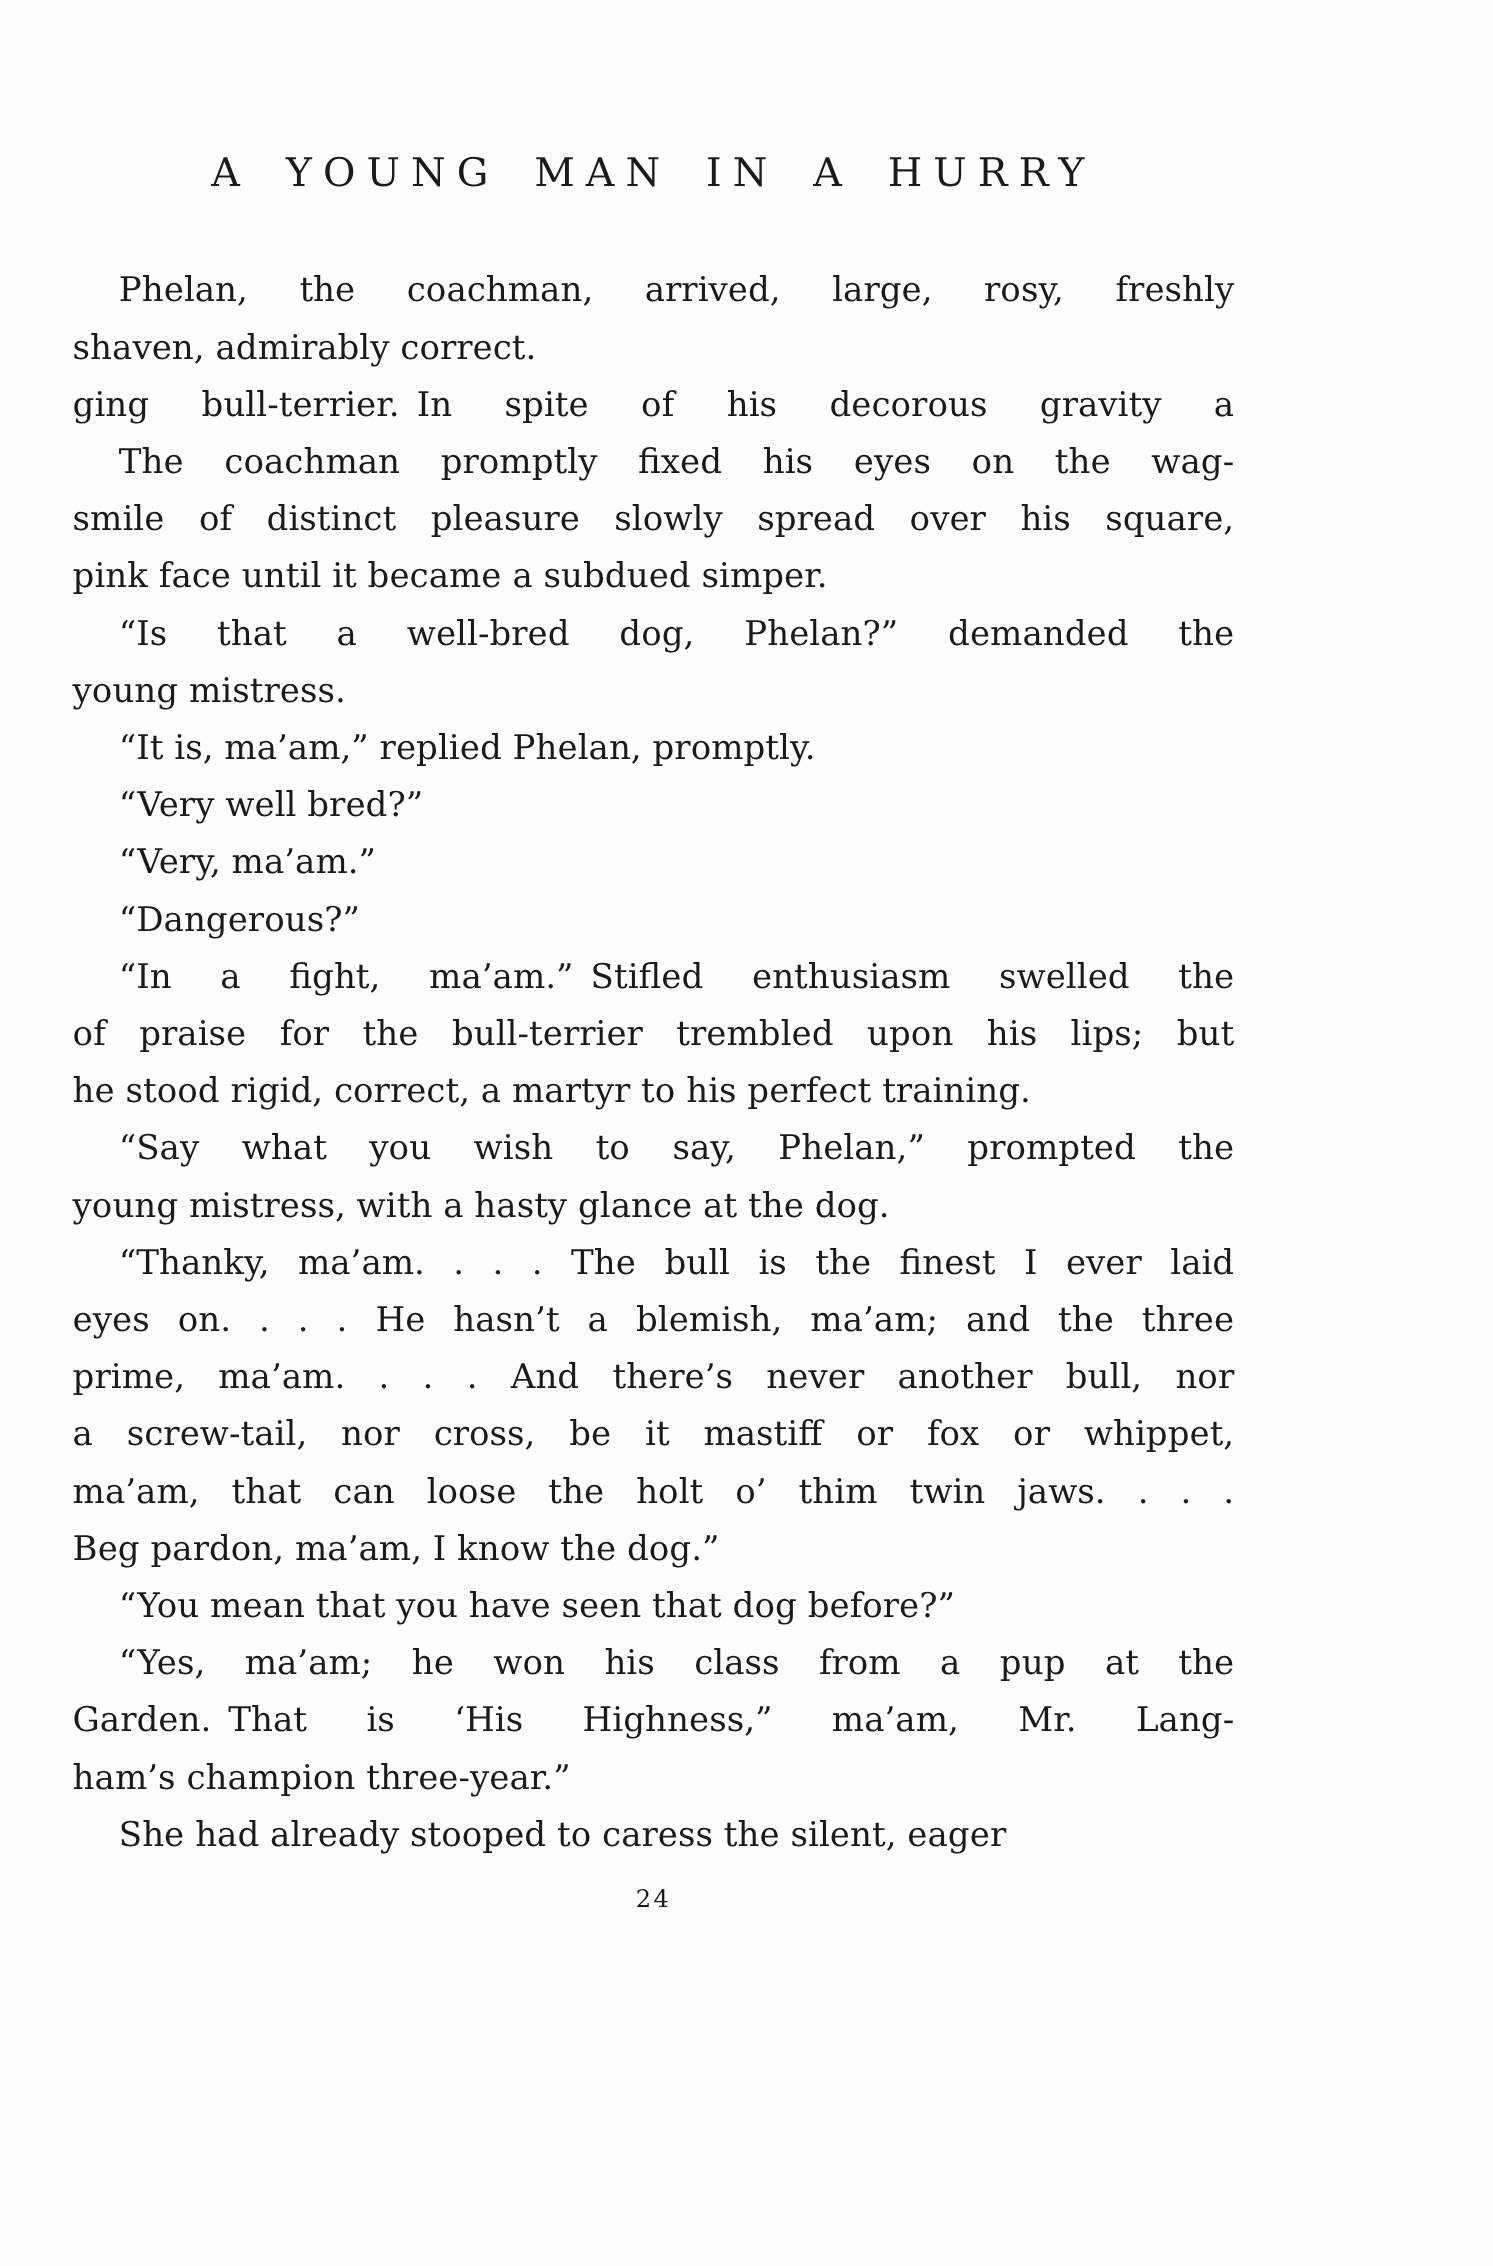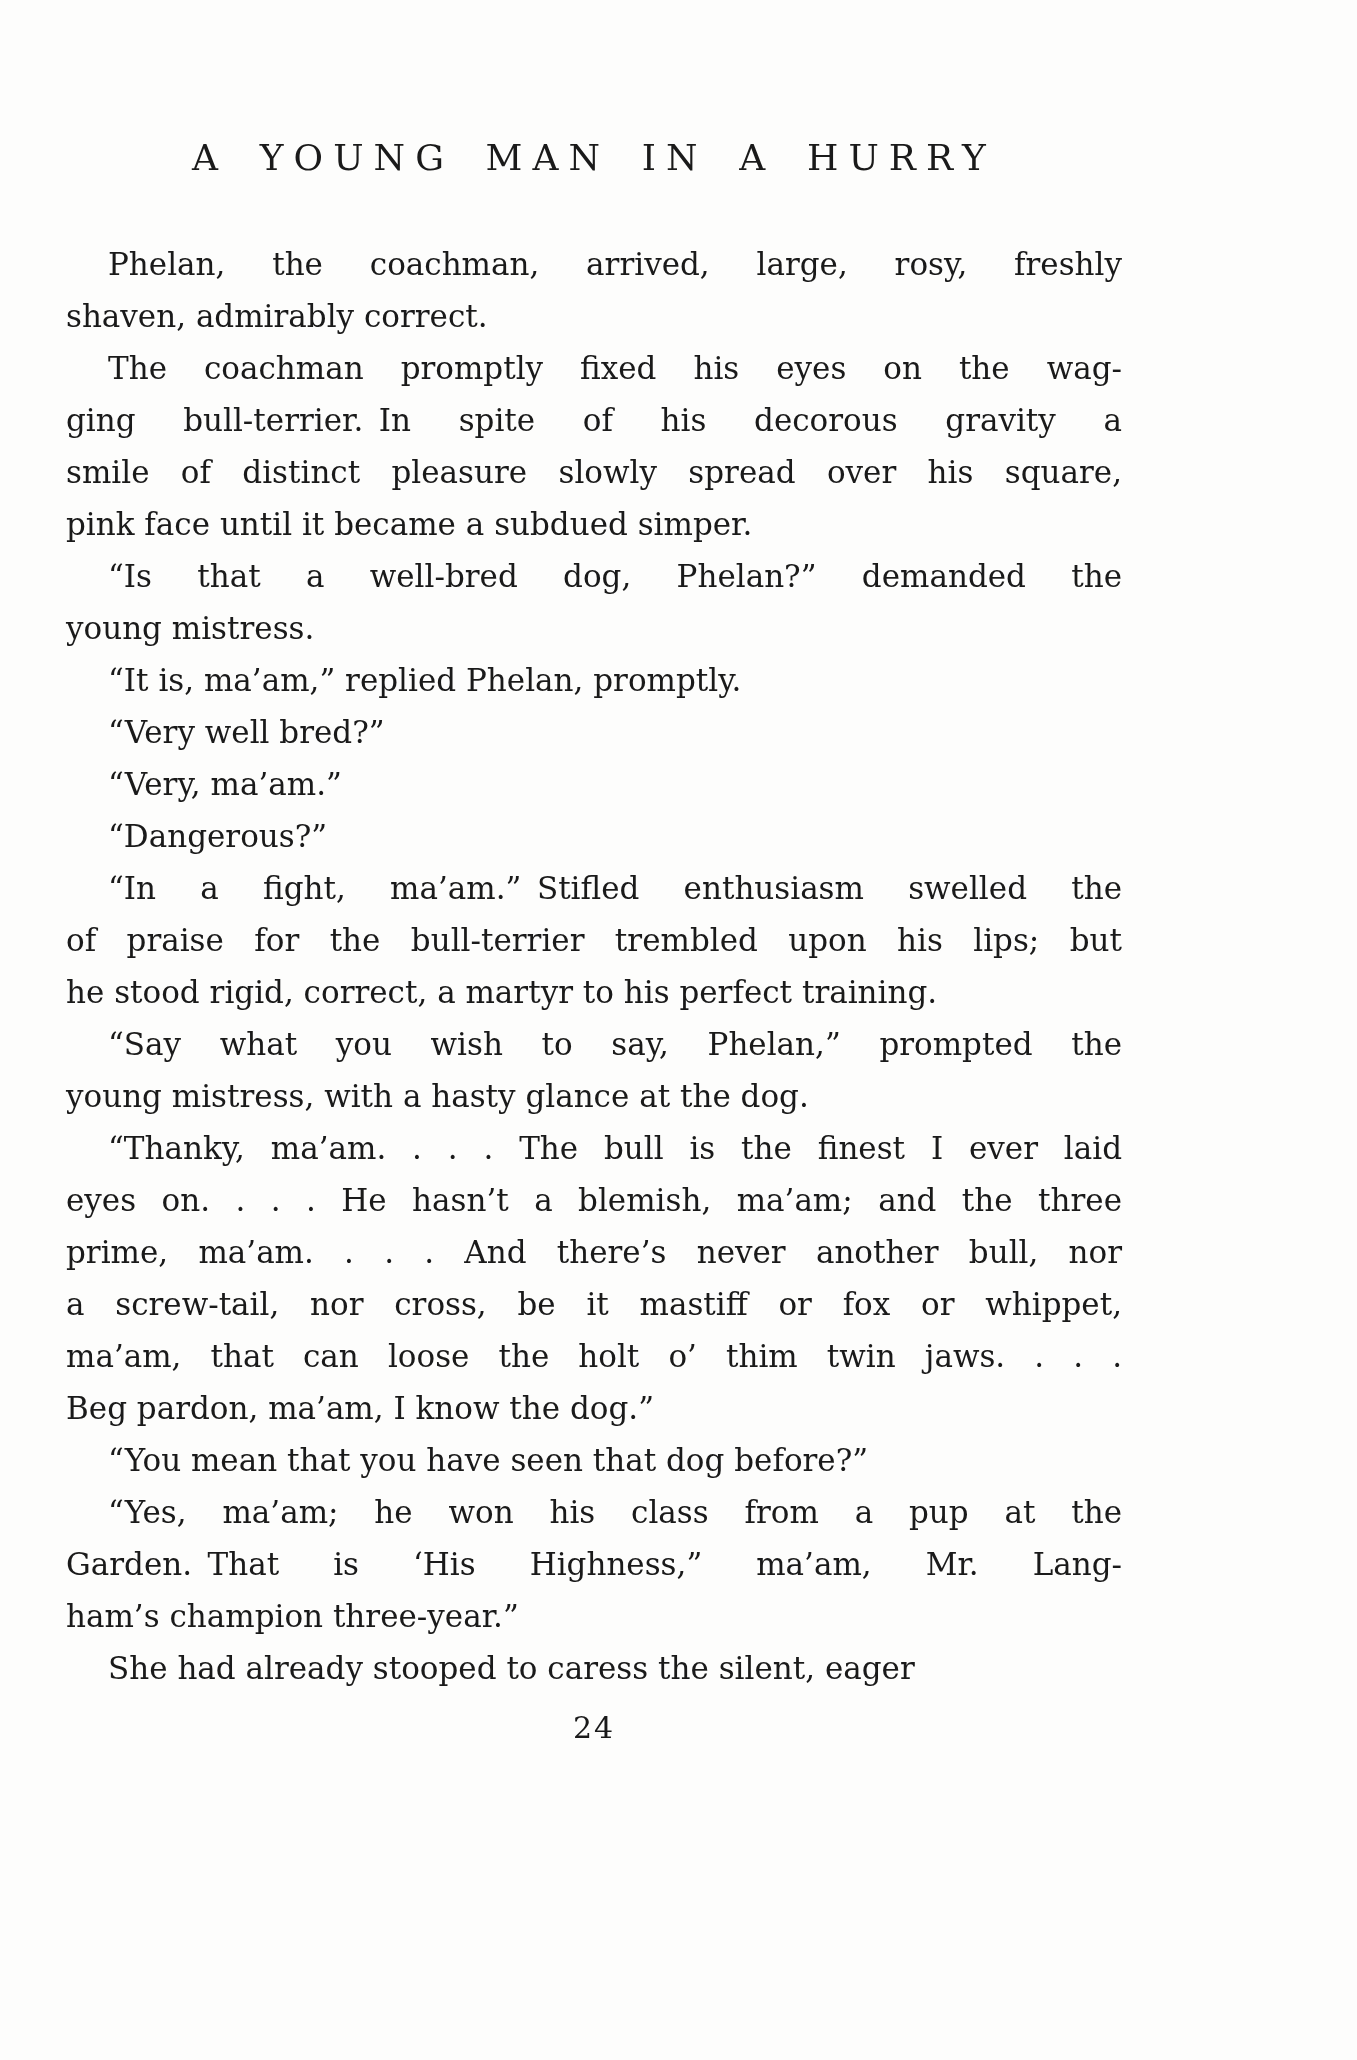--- a/index.html
+++ b/index.html
@@ -46,39 +46,39 @@
   .line.endp {
     text-align: left;
     text-align-last: left;
   }
   .line.first {
     text-indent: 42px;
   }
   .page-number {
     margin-top: 12px;
     text-align: center;
-    font-size: 30px;
+    font-size: 22px;
     letter-spacing: 2px;
     line-height: 44px;
   }
 </style>
 </head>
 <body>
 
 <div class="page">
   <div class="text-col">
     <h1 class="title">A YOUNG MAN IN A HURRY</h1>
     <div class="body-text">
         <div class="para">
           <div class="line first">Phelan, the coachman, arrived, large, rosy, freshly</div>
           <div class="line endp">shaven, admirably correct.</div>
         </div>
         <div class="para">
+          <div class="line">ging bull-terrier. In spite of his decorous gravity a</div>
           <div class="line first">The coachman promptly fixed his eyes on the wag-</div>
-          <div class="line">ging bull-terrier. In spite of his decorous gravity a</div>
           <div class="line">smile of distinct pleasure slowly spread over his square,</div>
           <div class="line endp">pink face until it became a subdued simper.</div>
         </div>
         <div class="para">
           <div class="line first">“Is that a well-bred dog, Phelan?” demanded the</div>
           <div class="line endp">young mistress.</div>
         </div>
         <div class="para">
           <div class="line first endp">“It is, ma’am,” replied Phelan, promptly.</div>
         </div>

